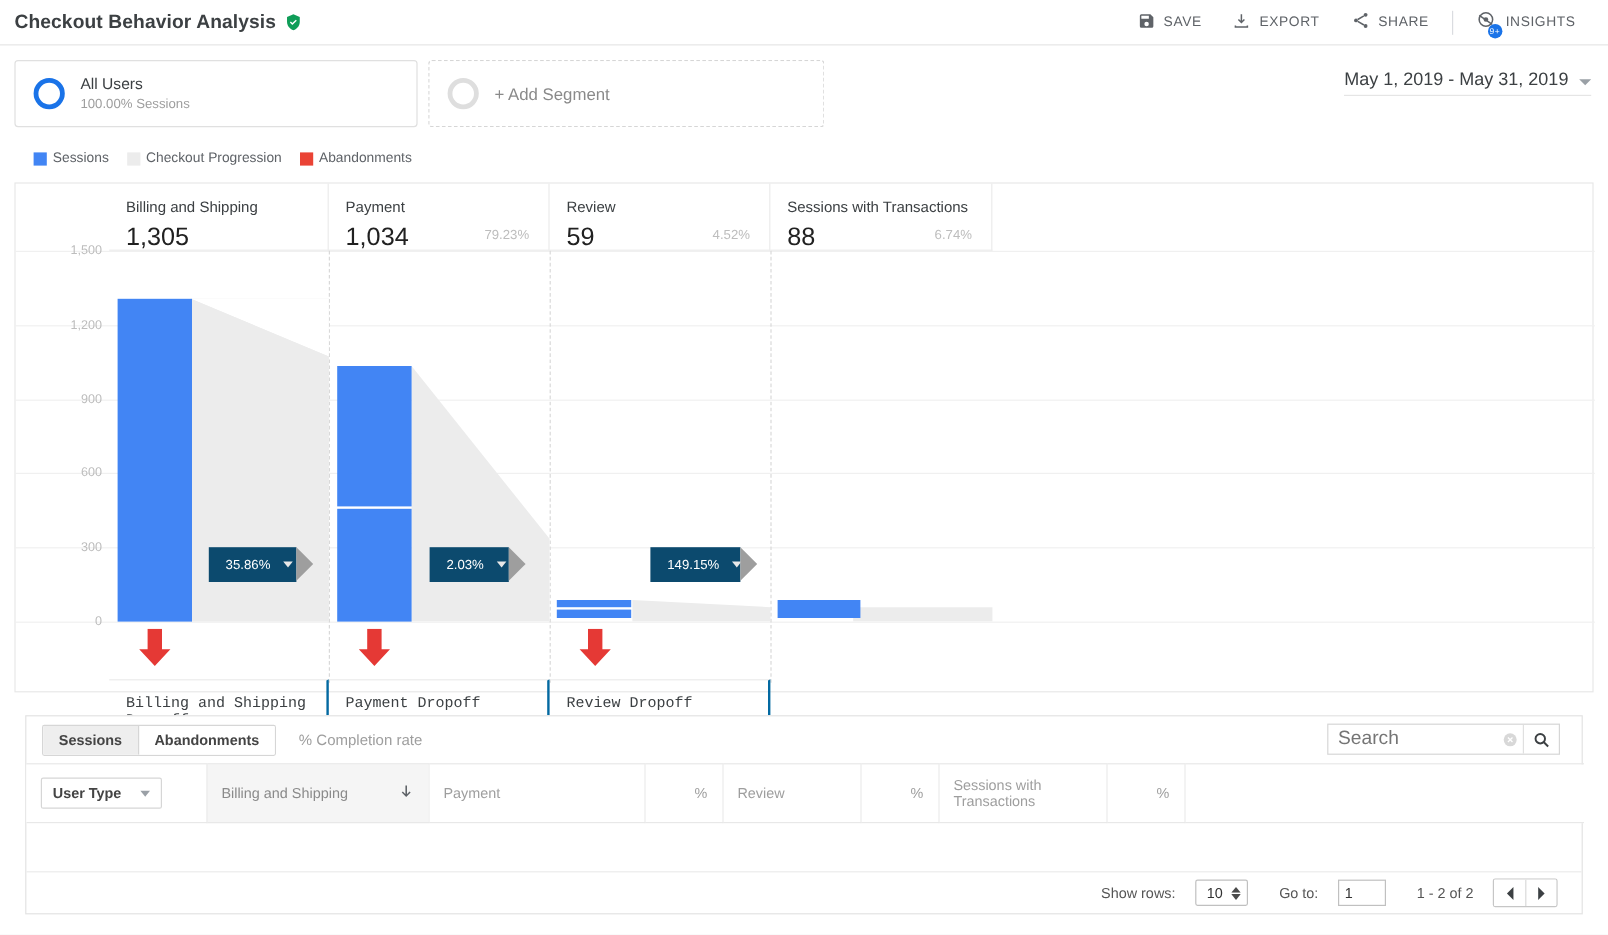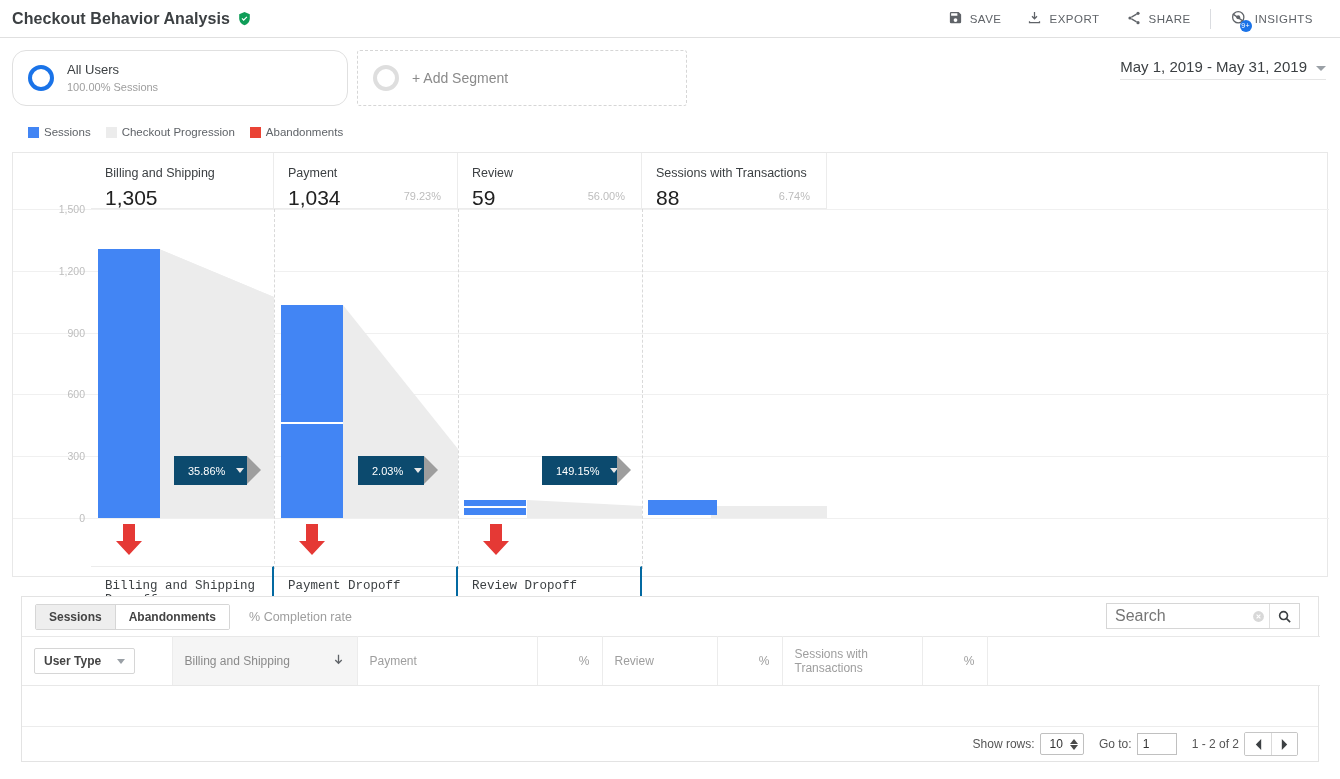--- a/index.html
+++ b/index.html
@@ -38,21 +38,21 @@
   .tb-sep { width: 1px; height: 20px; background: #dadce0; margin: 0 6px; }
 
   
   .segbar {
     position: absolute; left: 0; top: 38px; width: 1340px; height: 78px;
     background: #fff;
   }
   .segment-pill {
     position: absolute; left: 12px; top: 12px;
     width: 336px; height: 56px;
-    border: 1px solid #e0e0e0; border-radius: 14px; background: #fff;
+    border: 1px solid #e0e0e0; border-radius: 3px; background: #fff;
     display: flex; align-items: center; padding-left: 15px; cursor: pointer;
   }
   .seg-ring {
     width: 26px; height: 26px; border-radius: 50%;
     border: 4px solid #1a73e8; flex: 0 0 auto;
   }
   .seg-ring.empty { border-color: #dedede; }
   .seg-text { margin-left: 13px; line-height: 1.3; }
   .seg-name { font-size: 13px; color: #3c4043; }
   .seg-sub { font-size: 11px; color: #9e9e9e; margin-top: 1px; }
@@ -214,21 +214,21 @@
     border: 1px solid #d6d6d6; border-radius: 2px; padding: 5px 9px;
     font-size: 12px; font-weight: bold; color: #444; cursor: pointer; background: #fff;
   }
   .sm-caret {
     width: 0; height: 0; border-left: 4px solid transparent;
     border-right: 4px solid transparent; border-top: 5px solid #9aa0a6;
   }
   .tbl-footer {
     position: absolute; left: 0; bottom: 0; width: 100%; height: 35px;
     display: flex; align-items: center; justify-content: flex-end;
-    padding-right: 20px; gap: 5px; font-size: 12px; color: #555;
+    padding-right: 20px; gap: 16px; font-size: 12px; color: #555;
     border-top: 1px solid #ececec;
   }
   .rows-select {
     border: 1px solid #c0c0c0; border-radius: 2px; background: #fff;
     height: 22px; display: flex; align-items: center; padding: 0 5px 0 9px;
     font-size: 12px; color: #333; cursor: pointer; gap: 7px;
   }
   .spinner-arrows { display: flex; flex-direction: column; gap: 1px; }
   .goto-input {
     width: 40px; height: 22px; border: 1px solid #c0c0c0; background: #fff;
@@ -374,21 +374,21 @@
           <div class="hdr-name">Payment</div>
           <div class="hdr-val">1,034</div>
           <div class="hdr-pct">79.23%</div>
         </div>
       </div>
 
       <div class="fcol" style="left:367px; width:184px;">
         <div class="hdr">
           <div class="hdr-name">Review</div>
           <div class="hdr-val">59</div>
-          <div class="hdr-pct">56.00%</div>
+          <div class="hdr-pct">4.52%</div>
         </div>
       </div>
 
       <div class="fcol nob" style="left:551px; width:185px;">
         <div class="hdr">
           <div class="hdr-name">Sessions with Transactions</div>
           <div class="hdr-val">88</div>
           <div class="hdr-pct">6.74%</div>
         </div>
       </div>

